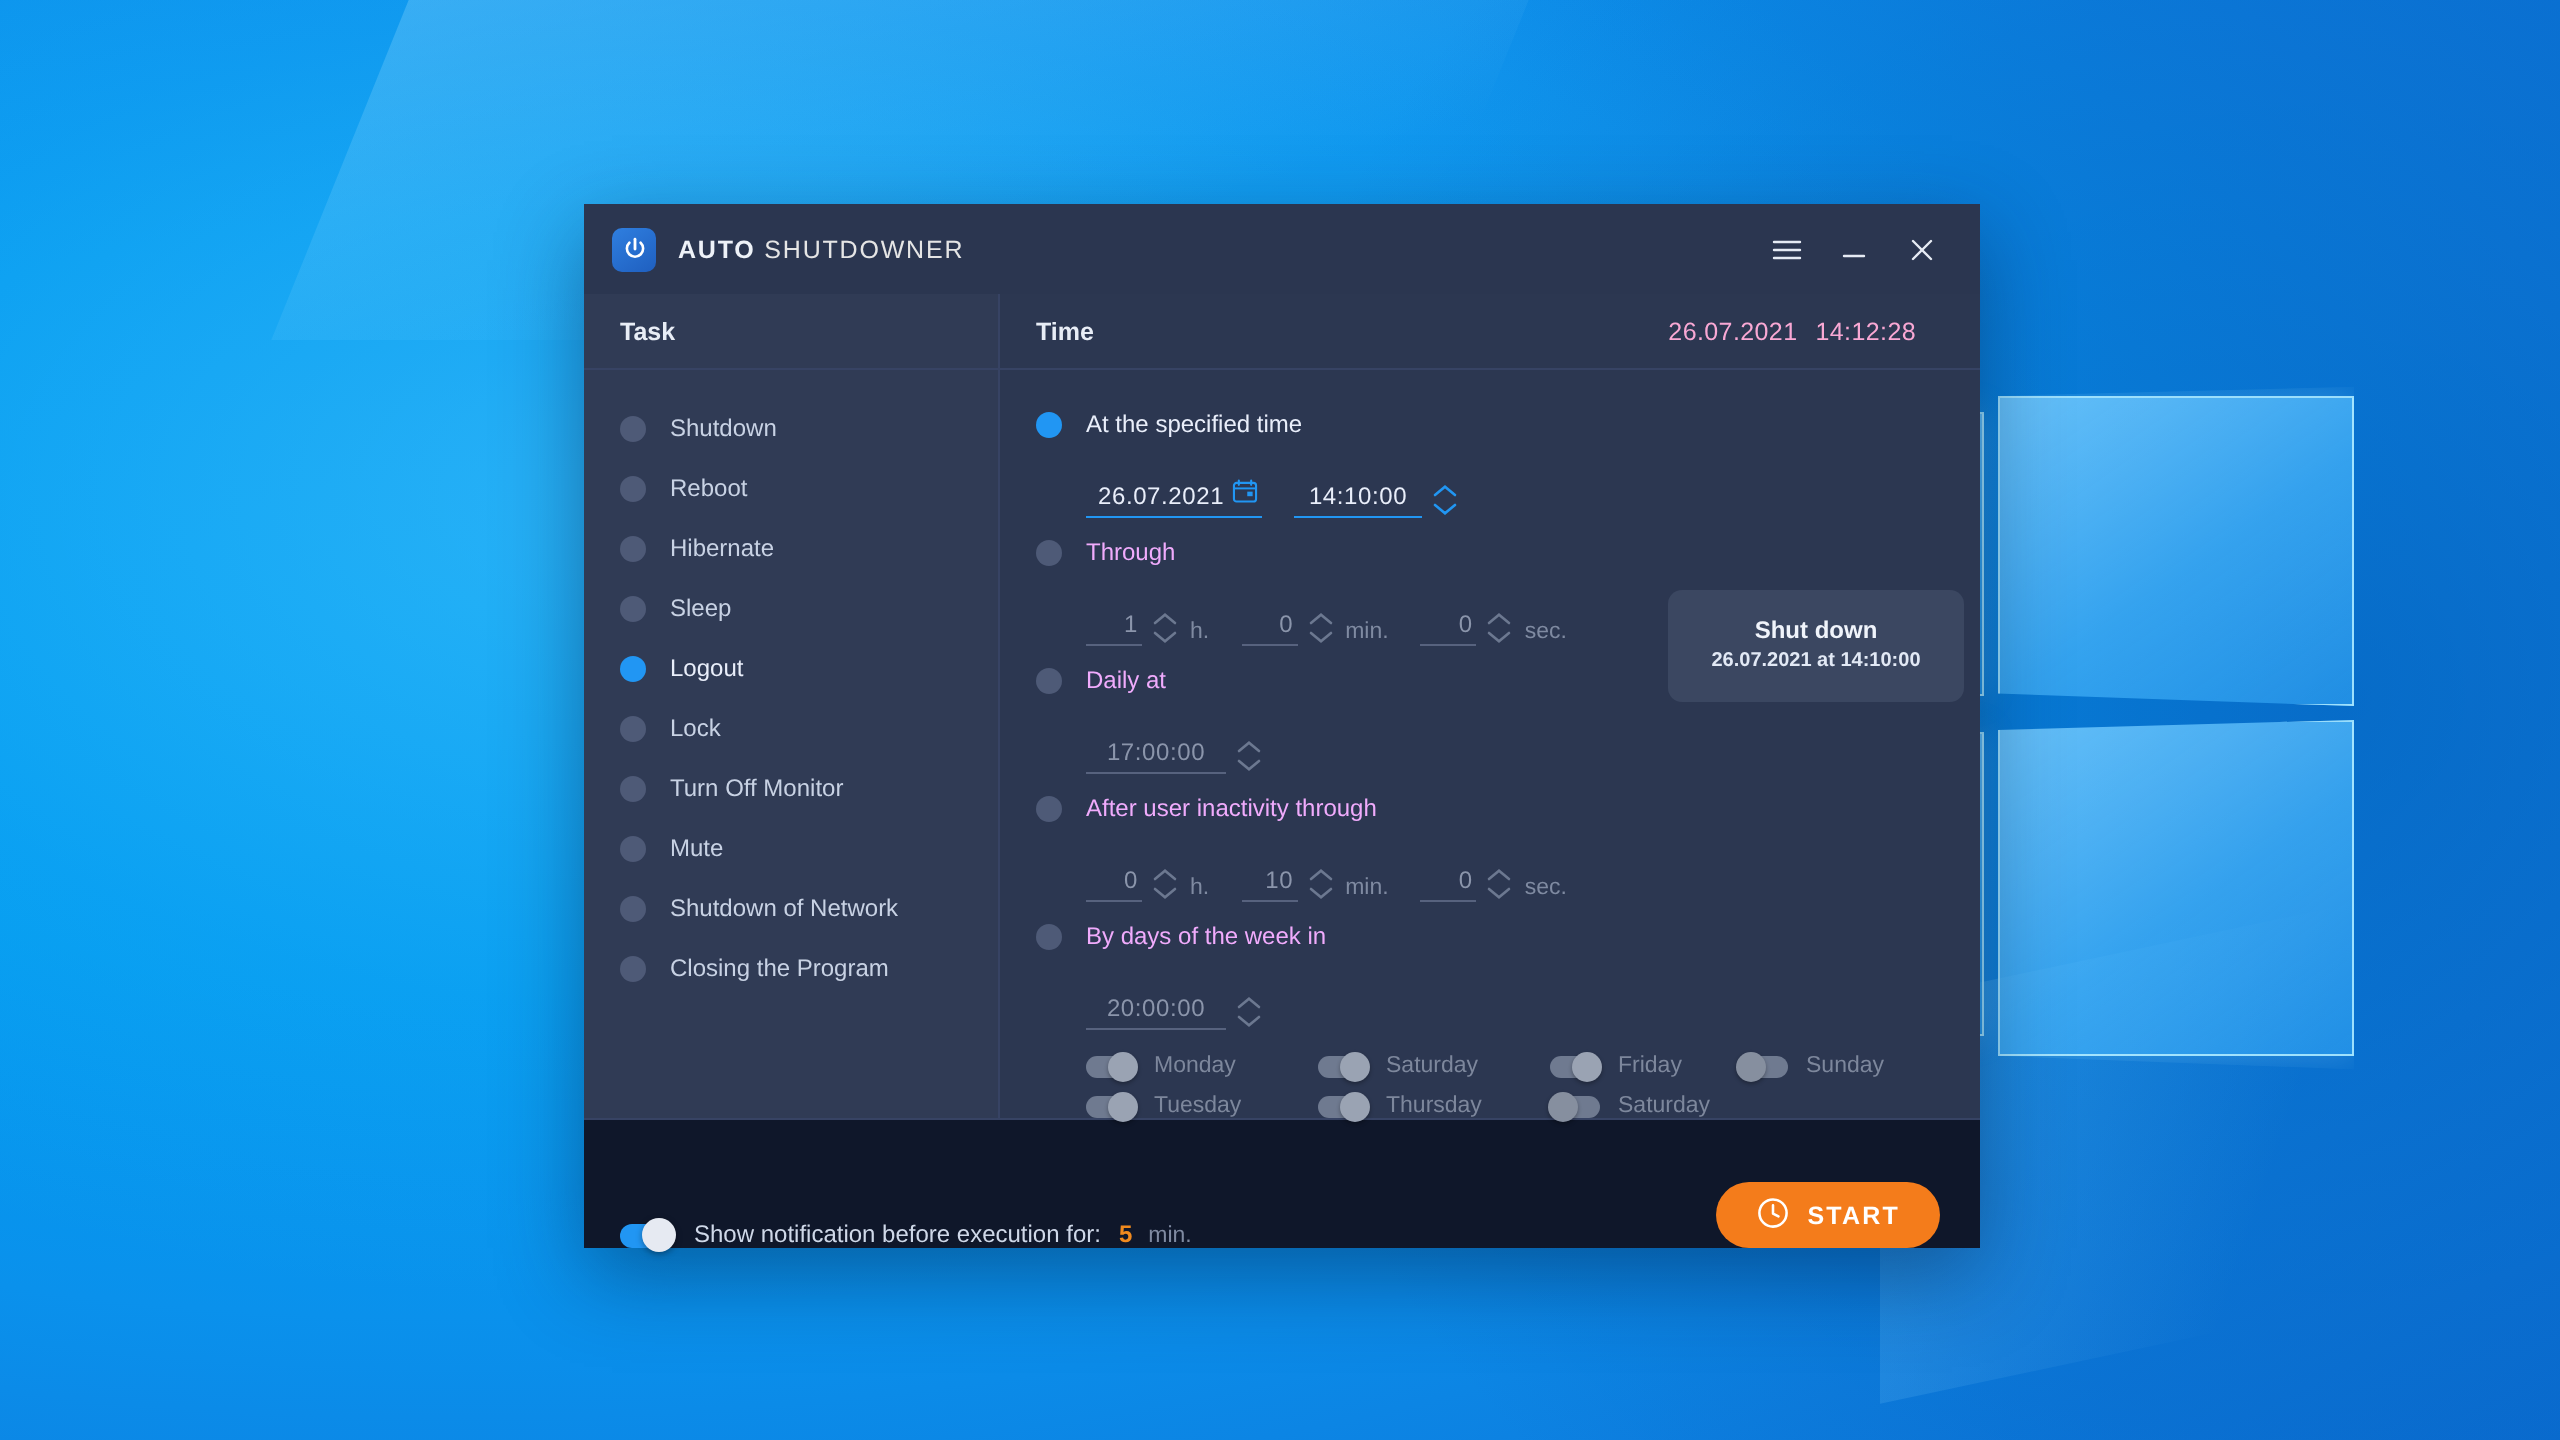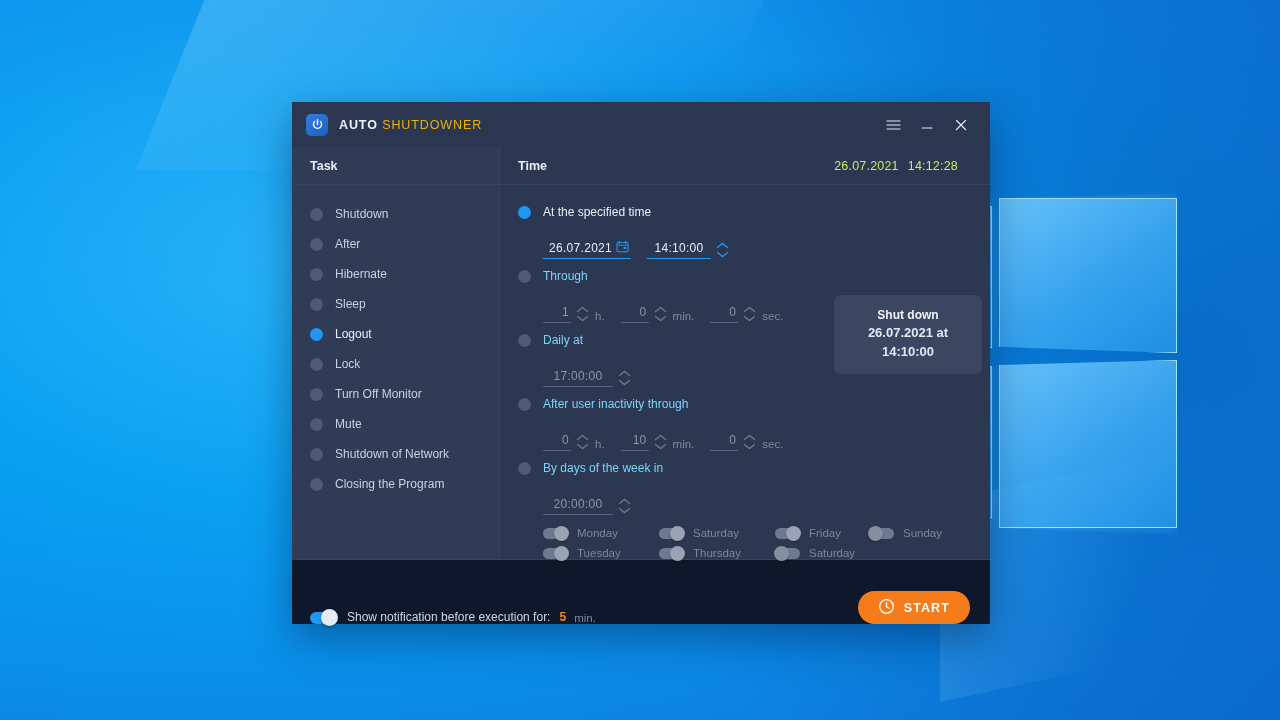--- a/index.html
+++ b/index.html
@@ -105,21 +105,21 @@
     flex: none;
   }
   #app-icon svg { display: block; }
   #app-title {
     margin-left: 11px;
     font-size: 12.5px;
     letter-spacing: 0.9px;
     color: #eef2f8;
   }
   #app-title .bold { font-weight: bold; }
-  #app-title .thin { font-weight: normal; color: #eab308; }
+  #app-title .thin { font-weight: normal; color: #e5e5e5; }
   #title-spacer { flex: 1; }
   .win-btn {
     width: 34px; height: 30px;
     display: flex; align-items: center; justify-content: center;
     cursor: pointer;
     color: #e6ebf4;
   }
 
   
   #col-header {
@@ -148,21 +148,21 @@
     justify-content: space-between;
     padding: 0 32px 0 18px;
   }
   #col-time {
     font-size: 12.5px;
     font-weight: bold;
     color: #e8edf6;
   }
   #clock {
     font-size: 12.5px;
-    color: #bef264;
+    color: #f9a8d4;
     letter-spacing: 0.2px;
   }
   #clock .sep { display: inline-block; width: 9px; }
 
   
   #body-row {
     flex: 1;
     display: flex;
     min-height: 0;
     border-bottom: 1px solid #374364;
@@ -203,21 +203,21 @@
   }
   .opt-group { margin-bottom: 4px; }
   .opt-head {
     display: flex;
     align-items: center;
     height: 26px;
     cursor: pointer;
   }
   .opt-head .radio { margin-right: 12px; }
   .opt-head.selected .radio { background: #2196f3; }
-  .opt-label { font-size: 12px; color: #7dd3fc; }
+  .opt-label { font-size: 12px; color: #f0abfc; }
   .opt-head.selected .opt-label { color: #e9eefa; }
 
   .opt-fields {
     display: flex;
     align-items: flex-end;
     padding-left: 25px;
     height: 34px;
   }
 
   
@@ -308,21 +308,21 @@
     text-align: center;
     line-height: 1.45;
   }
   #info-card.positioned { right: 8px; top: 110px; }
   #info-title {
     font-size: 12px;
     font-weight: bold;
     color: #f0f4fb;
   }
   #info-sub {
-    font-size: 13px;
+    font-size: 10px;
     font-weight: bold;
     color: #e2e9f5;
   }
 
   
   #footer {
     height: 64px;
     background: #0f172a;
     display: flex;
     align-items: flex-end;
@@ -433,21 +433,21 @@
     <div id="body-row">
 
       <div id="task-panel">
 
         <div class="task-item">
           <div class="radio"></div>
           <span class="task-label">Shutdown</span>
         </div>
         <div class="task-item">
           <div class="radio"></div>
-          <span class="task-label">After</span>
+          <span class="task-label">Reboot</span>
         </div>
         <div class="task-item">
           <div class="radio"></div>
           <span class="task-label">Hibernate</span>
         </div>
         <div class="task-item">
           <div class="radio"></div>
           <span class="task-label">Sleep</span>
         </div>
         <div class="task-item selected">

